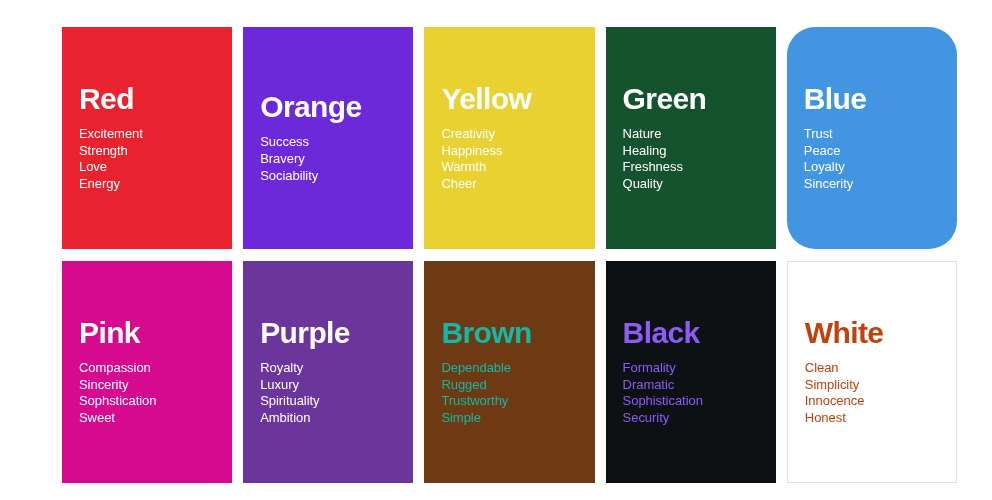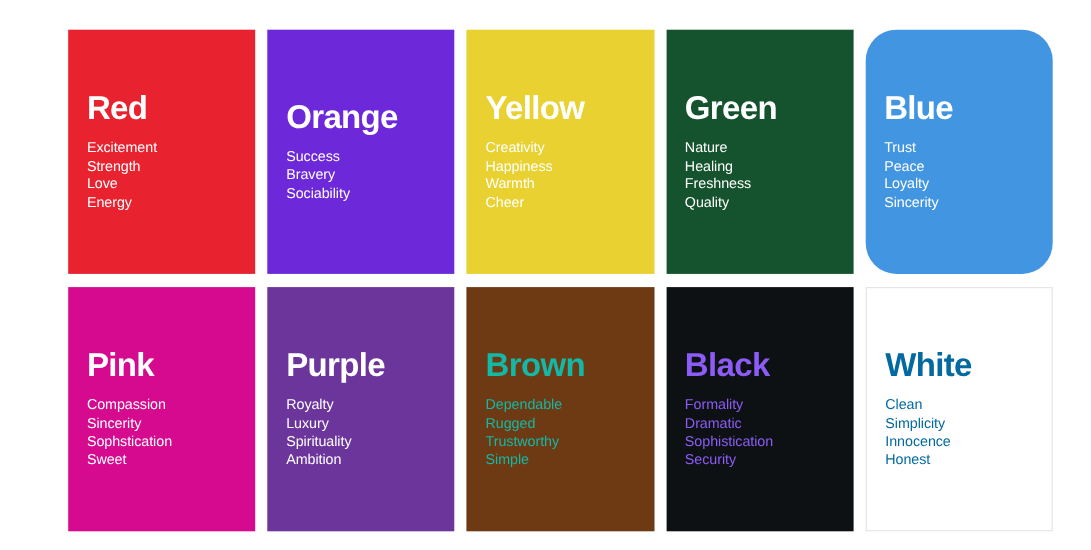--- a/index.html
+++ b/index.html
@@ -154,21 +154,21 @@
       </div>
       <div class="card" style="background: rgb(14, 17, 20); color: #8b5cf6;">
         <div class="card-title">Black</div>
         <ul class="trait-list">
           <li class="trait-item">Formality</li>
           <li class="trait-item">Dramatic</li>
           <li class="trait-item">Sophistication</li>
           <li class="trait-item">Security</li>
         </ul>
       </div>
-      <div class="card is-outlined" style="background: rgb(255, 255, 255); color: #0369a1; border-color: rgb(223, 227, 232);">
+      <div class="card is-outlined" style="background: rgb(255, 255, 255); color: #c2410c; border-color: rgb(223, 227, 232);">
         <div class="card-title">White</div>
         <ul class="trait-list">
           <li class="trait-item">Clean</li>
           <li class="trait-item">Simplicity</li>
           <li class="trait-item">Innocence</li>
           <li class="trait-item">Honest</li>
         </ul>
       </div>
     </div>
 </div>

